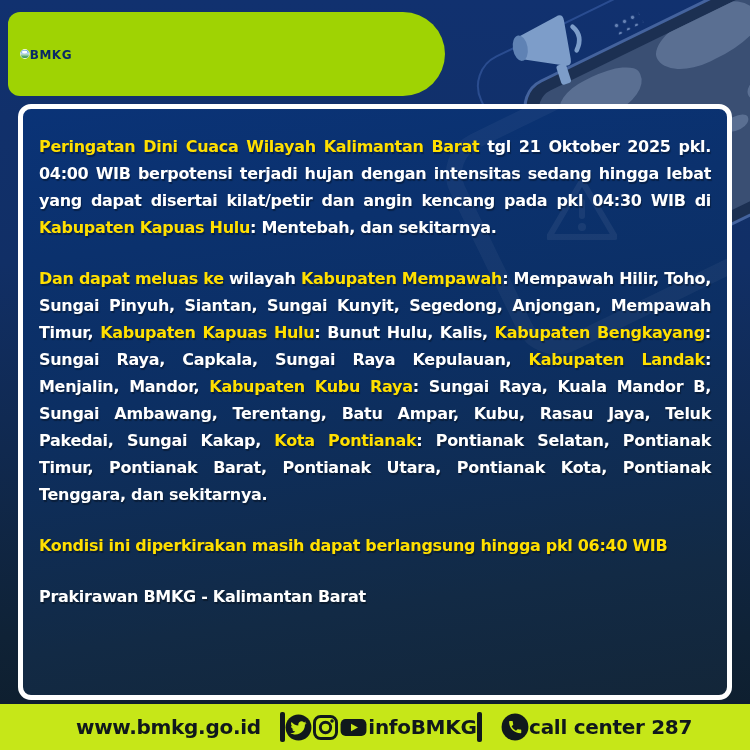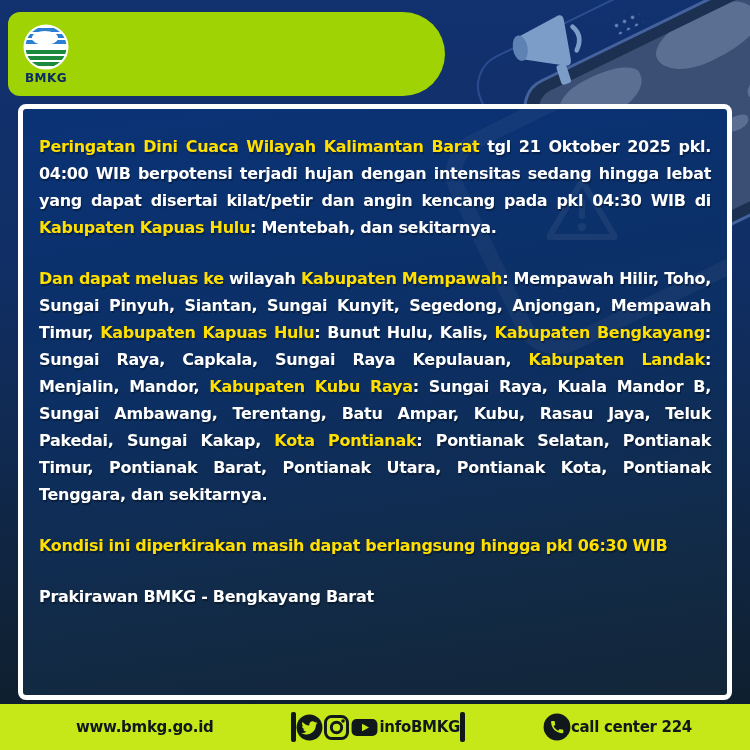--- a/index.html
+++ b/index.html
@@ -26,47 +26,47 @@
   .phone-screen{width:100%;height:100%;border-radius:20px;background:#3a4f73;overflow:hidden;position:relative;}
   .blob{position:absolute;background:#5a6f92;border-radius:45% 55% 50% 60%/55% 45% 60% 50%;}
   .blob.yellow{background:#c9bd2e;}
   .megaphone{position:absolute;left:505px;top:14px;transform:rotate(-10deg);}
   
   .header-bar{
     position:absolute;left:8px;top:12px;width:437px;height:84px;z-index:3;
     background:var(--header-green);border-radius:12px 42px 42px 12px;
     display:flex;align-items:center;padding:0 10px 0 12px;
   }
-  .logo{display:flex;flex-direction:column;align-items:center;width:52px;flex:none;}
+  .logo{display:flex;flex-direction:row;align-items:center;width:52px;flex:none;}
   .logo-label{font-size:12px;font-weight:bold;color:var(--logo-navy);letter-spacing:.5px;margin-top:1px;}
   .header-title{flex:1;text-align:center;color:#07121f;font-weight:bold;line-height:1.17;
     font-size:23px;letter-spacing:-0.4px;white-space:nowrap;}
   
   .card{
     position:absolute;left:18px;top:104px;width:714px;height:596px;z-index:2;
-    border:5px solid #ffffff;border-radius:8px;
+    border:5px solid #ffffff;border-radius:13px;
     background:linear-gradient(172deg,var(--card-top) 0%,#0c2f63 45%,#122a45 80%,var(--card-bottom) 100%);
     padding:24px 16px 0 16px;overflow:hidden;
   }
   .wm-rect{position:absolute;right:-70px;top:-40px;width:330px;height:240px;
     border:16px solid rgba(255,255,255,.045);border-radius:44px;transform:rotate(-26deg);}
   .wm-tri{position:absolute;right:110px;top:70px;opacity:.06;}
   .card p{
     color:var(--text-white);font-weight:bold;font-size:16px;line-height:27px;
     letter-spacing:-0.3px;text-align:justify;margin:0 0 24px 0;position:relative;
     text-shadow:1px 1.5px 1px rgba(0,0,0,.35);
   }
   .card .hl{color:var(--highlight-yellow);}
   
   .footer-bar{
     position:absolute;left:0;bottom:0;width:750px;height:46px;z-index:3;
     background:var(--footer-green);display:flex;align-items:center;
     justify-content:space-between;padding:0 58px 0 76px;color:#10181c;
   }
-  .footer-bar .txt{font-size:15px;font-weight:bold;letter-spacing:-0.3px;}
+  .footer-bar .txt{font-size:20px;font-weight:bold;letter-spacing:-0.3px;}
   .fgroup{display:flex;align-items:center;}
   .vsep{width:5px;height:30px;background:#10181c;border-radius:2px;}
   .icn{display:block;}
 </style>
 </head>
 <body>
 
 <div class="decor">
   <div class="trace dashed" style="left:430px;top:52px;transform:rotate(-27deg);"></div>
   <div class="trace" style="left:470px;top:120px;transform:rotate(-27deg);"></div>
@@ -125,22 +125,22 @@
 
 <div class="card">
   <div class="wm-rect"></div>
   <svg class="wm-tri" width="70" height="62" viewBox="0 0 70 62">
     <path d="M35 2 L68 58 L2 58 Z" fill="none" stroke="#ffffff" stroke-width="6" stroke-linejoin="round"></path>
     <rect x="32" y="20" width="6" height="20" rx="3" fill="#ffffff"></rect>
     <circle cx="35" cy="48" r="4" fill="#ffffff"></circle>
   </svg>
   <p><span class="hl">Peringatan Dini Cuaca Wilayah Kalimantan Barat</span><span> tgl 21 Oktober 2025 pkl. 04:00 WIB berpotensi terjadi hujan dengan intensitas sedang hingga lebat yang dapat disertai kilat/petir dan angin kencang pada pkl 04:30 WIB di </span><span class="hl">Kabupaten Kapuas Hulu</span><span>: Mentebah, dan sekitarnya.</span></p>
   <p><span class="hl">Dan dapat meluas ke</span><span> wilayah </span><span class="hl">Kabupaten Mempawah</span><span>: Mempawah Hilir, Toho, Sungai Pinyuh, Siantan, Sungai Kunyit, Segedong, Anjongan, Mempawah Timur, </span><span class="hl">Kabupaten Kapuas Hulu</span><span>: Bunut Hulu, Kalis, </span><span class="hl">Kabupaten Bengkayang</span><span>: Sungai Raya, Capkala, Sungai Raya Kepulauan, </span><span class="hl">Kabupaten Landak</span><span>: Menjalin, Mandor, </span><span class="hl">Kabupaten Kubu Raya</span><span>: Sungai Raya, Kuala Mandor B, Sungai Ambawang, Terentang, Batu Ampar, Kubu, Rasau Jaya, Teluk Pakedai, Sungai Kakap, </span><span class="hl">Kota Pontianak</span><span>: Pontianak Selatan, Pontianak Timur, Pontianak Barat, Pontianak Utara, Pontianak Kota, Pontianak Tenggara, dan sekitarnya.</span></p>
-  <p><span class="hl">Kondisi ini diperkirakan masih dapat berlangsung hingga pkl 06:30 WIB</span></p>
-  <p><span>Prakirawan BMKG - Bengkayang Barat</span></p>
+  <p><span class="hl">Kondisi ini diperkirakan masih dapat berlangsung hingga pkl 06:40 WIB</span></p>
+  <p><span>Prakirawan BMKG - Kalimantan Barat</span></p>
 </div>
 
 <div class="footer-bar">
   <span class="txt">www.bmkg.go.id</span>
 
   <div class="fgroup">
     <div class="vsep"></div>
     <svg class="icn" width="27" height="27" viewBox="0 0 24 24">
       <circle cx="12" cy="12" r="11.5" fill="#10181c"></circle>
       <g transform="translate(4.8,5.2) scale(0.60)">
@@ -160,15 +160,15 @@
     <div class="vsep"></div>
   </div>
 
   <div class="fgroup">
     <svg class="icn" width="28" height="28" viewBox="0 0 24 24">
       <circle cx="12" cy="12" r="11.5" fill="#10181c"></circle>
       <g transform="translate(5.2,5.2) scale(0.58)">
         <path fill="#c6e718" d="M6.62 10.79c1.44 2.83 3.76 5.14 6.59 6.59l2.2-2.2c.27-.27.67-.36 1.02-.24 1.12.37 2.33.57 3.57.57.55 0 1 .45 1 1V20c0 .55-.45 1-1 1-9.39 0-17-7.61-17-17 0-.55.45-1 1-1h3.5c.55 0 1 .45 1 1 0 1.25.2 2.45.57 3.57.11.35.03.74-.25 1.02l-2.2 2.2z"></path>
       </g>
     </svg>
-    <span class="txt">call center 224</span>
+    <span class="txt">call center 287</span>
   </div>
 </div>
 
 </body></html>

